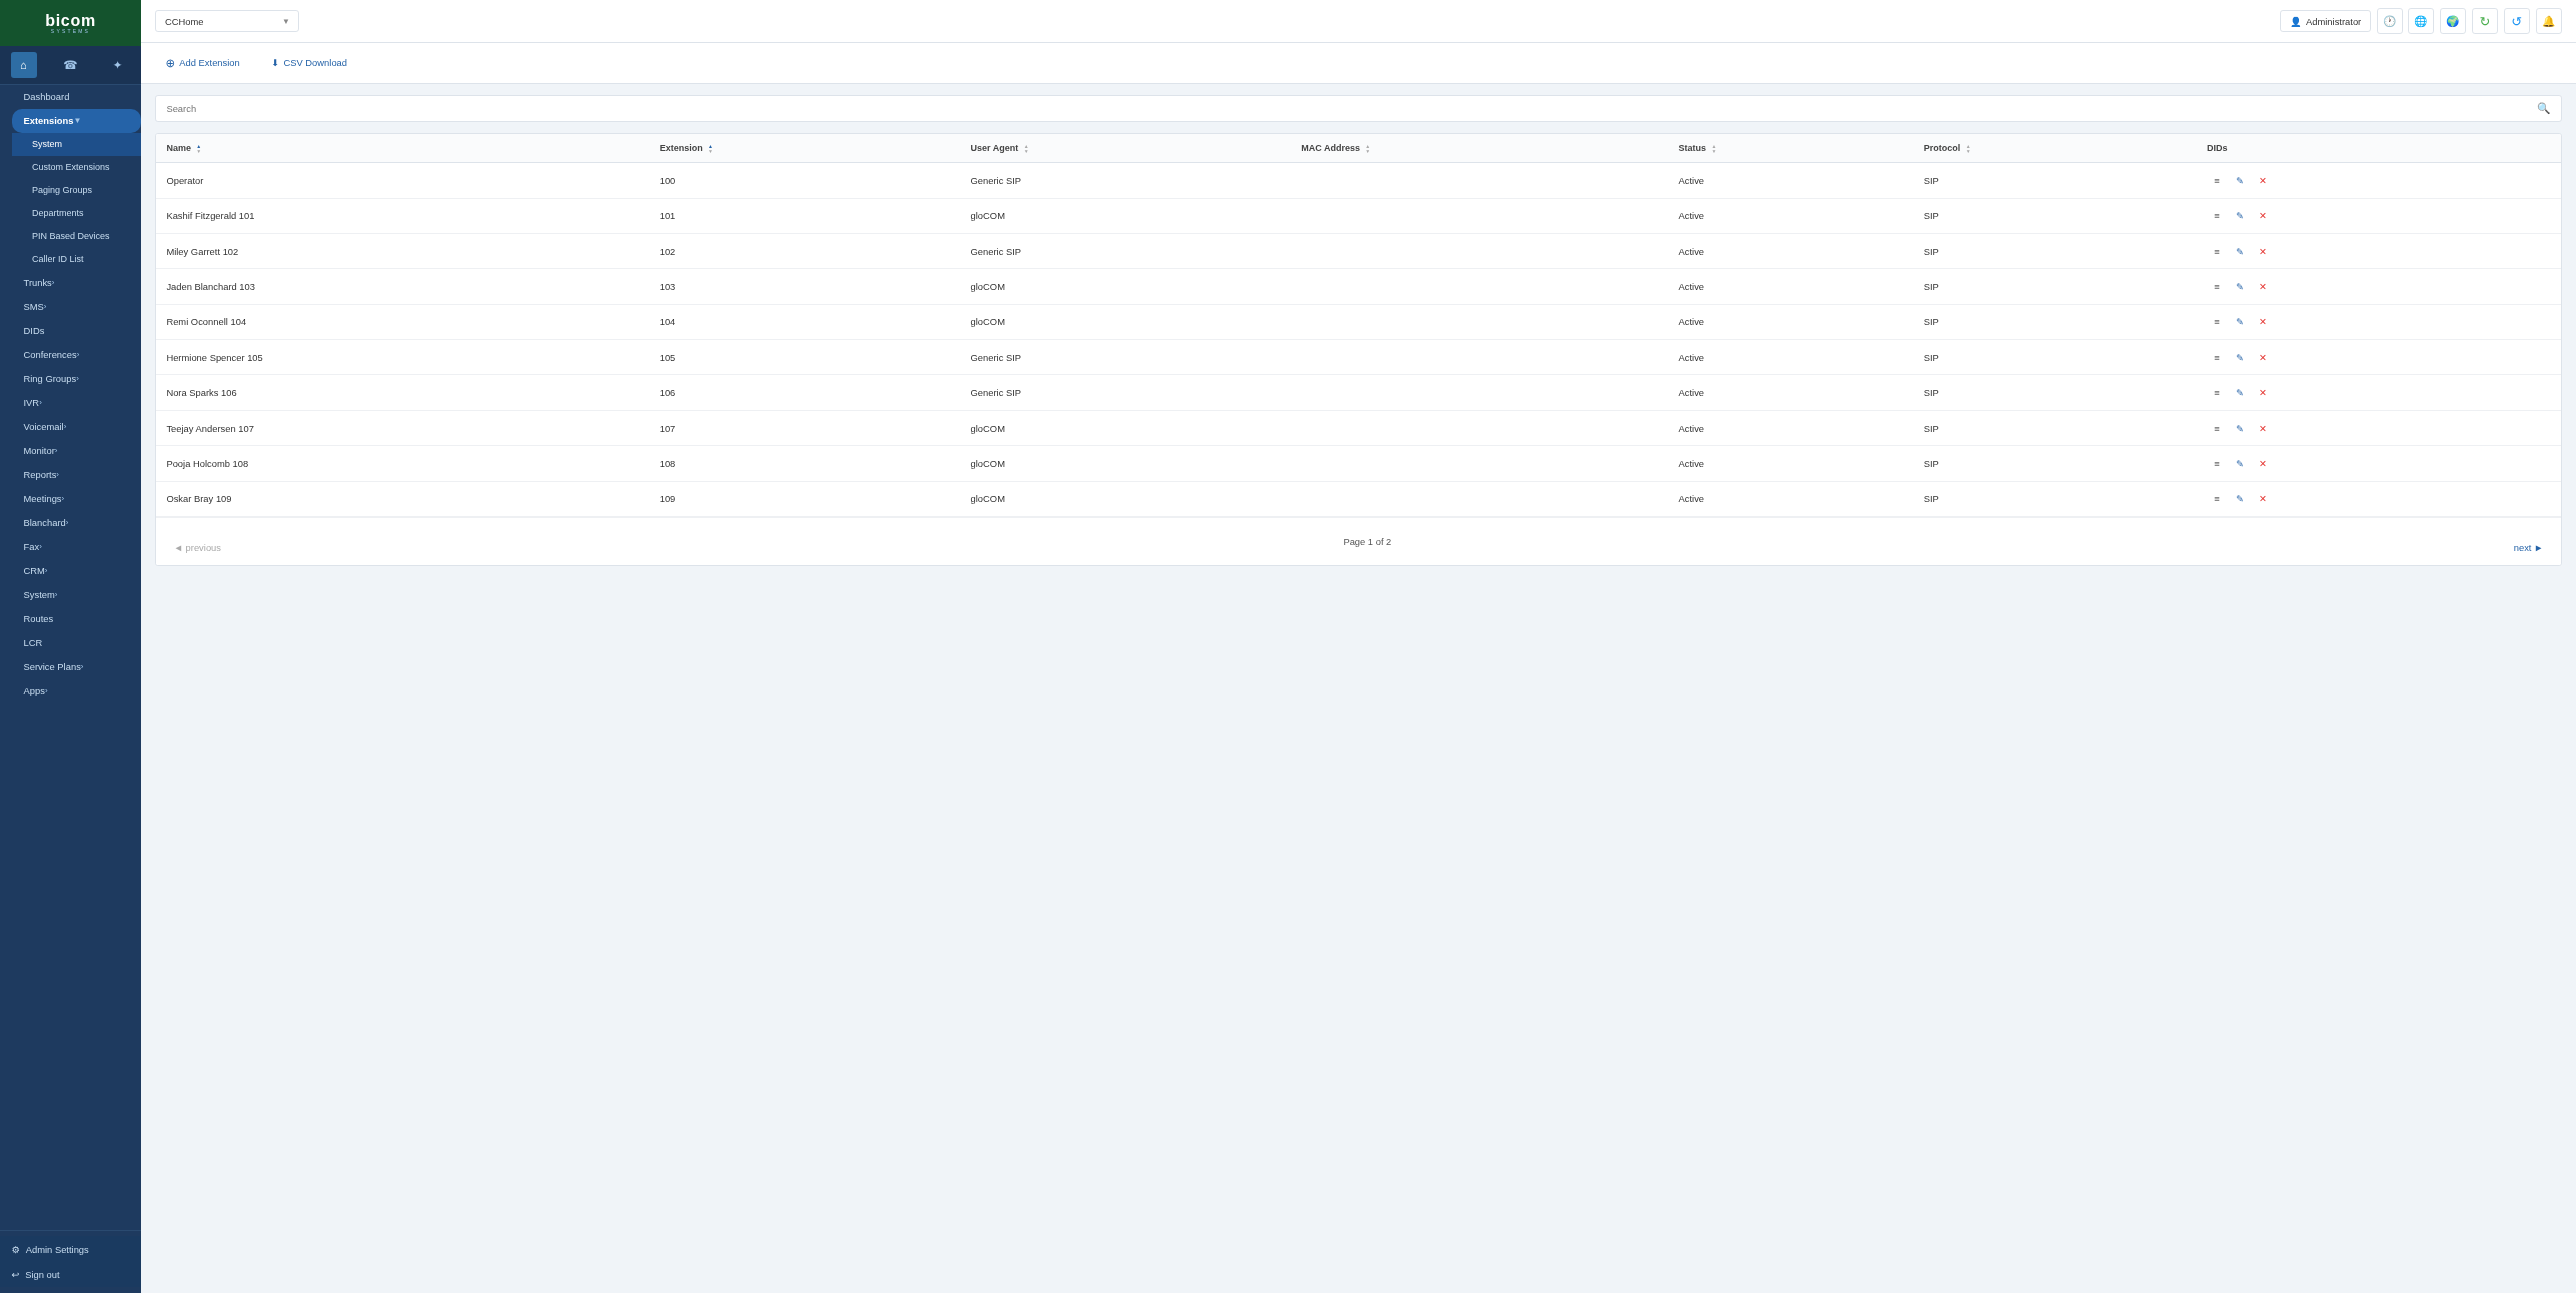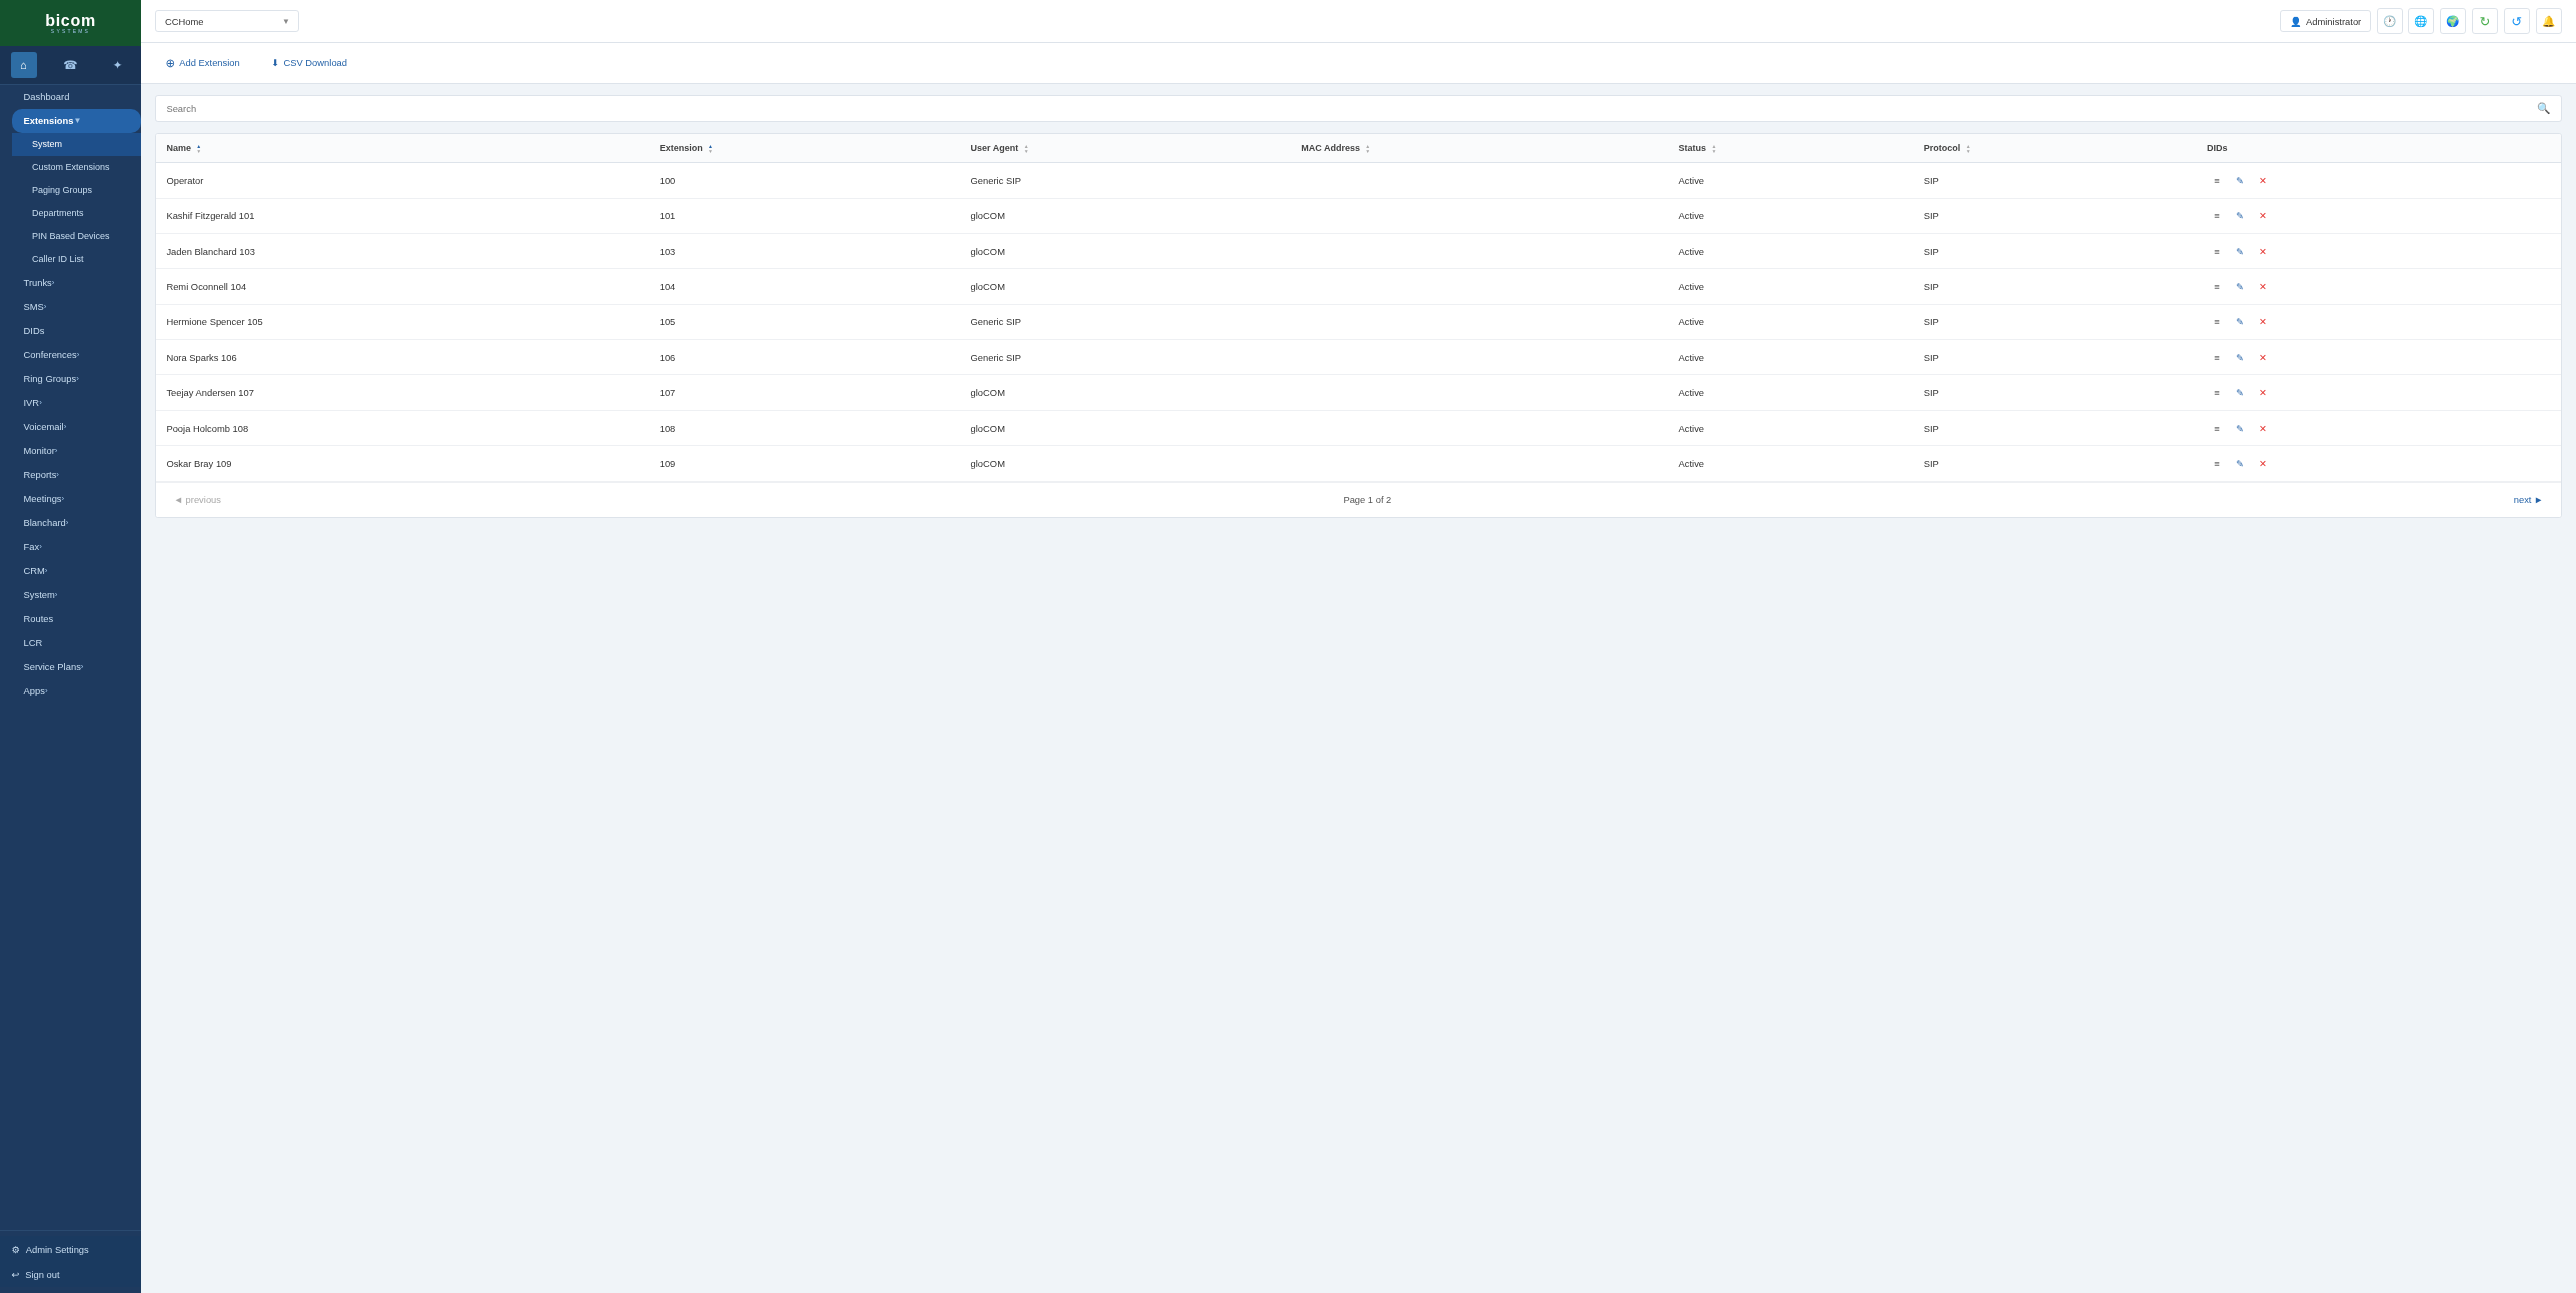--- a/index.html
+++ b/index.html
@@ -223,21 +223,21 @@
       align-items: center;
       justify-content: space-between;
       padding: 8.6px 11.5px;
       border-top: 0.7px solid #eef0f3;
       background: white;
       font-size: 9.4px;
       color: #555;
     }
     .pag-btn {
       background: transparent; border: none; cursor: pointer;
-      color: #2563a8; font-size: 9.4px; padding: 2.9px 5.8px;
+      color: #2563a8; font-size: 9.4px; padding: 2.9px 5.8px; margin-top: 13px;
     }
     .pag-btn.disabled { color: #aaa; cursor: default; pointer-events: none; }
   </style>
 </head>
 <body>
 
 <div id="sidebar">
   <div id="sidebar-logo">
     <div>
       <div class="logo-text">bicom</div>
@@ -478,20 +478,35 @@
       <td>SIP</td>
       <td>
         <div class="td-actions">
           <button class="action-btn list" title="List">≡</button>
           <button class="action-btn edit" title="Edit">✎</button>
           <button class="action-btn delete" title="Delete">✕</button>
         </div>
       </td>
     </tr>
             <tr>
+      <td>Miley Garrett 102</td>
+      <td>102</td>
+      <td>Generic SIP</td>
+      <td></td>
+      <td>Active</td>
+      <td>SIP</td>
+      <td>
+        <div class="td-actions">
+          <button class="action-btn list" title="List">≡</button>
+          <button class="action-btn edit" title="Edit">✎</button>
+          <button class="action-btn delete" title="Delete">✕</button>
+        </div>
+      </td>
+    </tr>
+            <tr>
       <td>Jaden Blanchard 103</td>
       <td>103</td>
       <td>gloCOM</td>
       <td></td>
       <td>Active</td>
       <td>SIP</td>
       <td>
         <div class="td-actions">
           <button class="action-btn list" title="List">≡</button>
           <button class="action-btn edit" title="Edit">✎</button>

